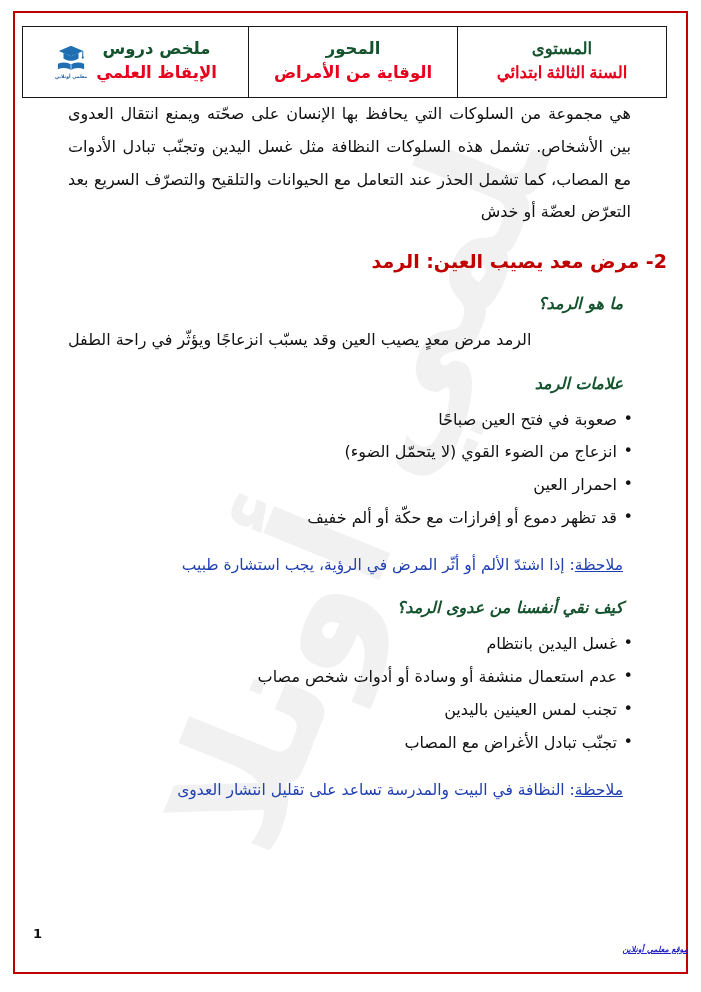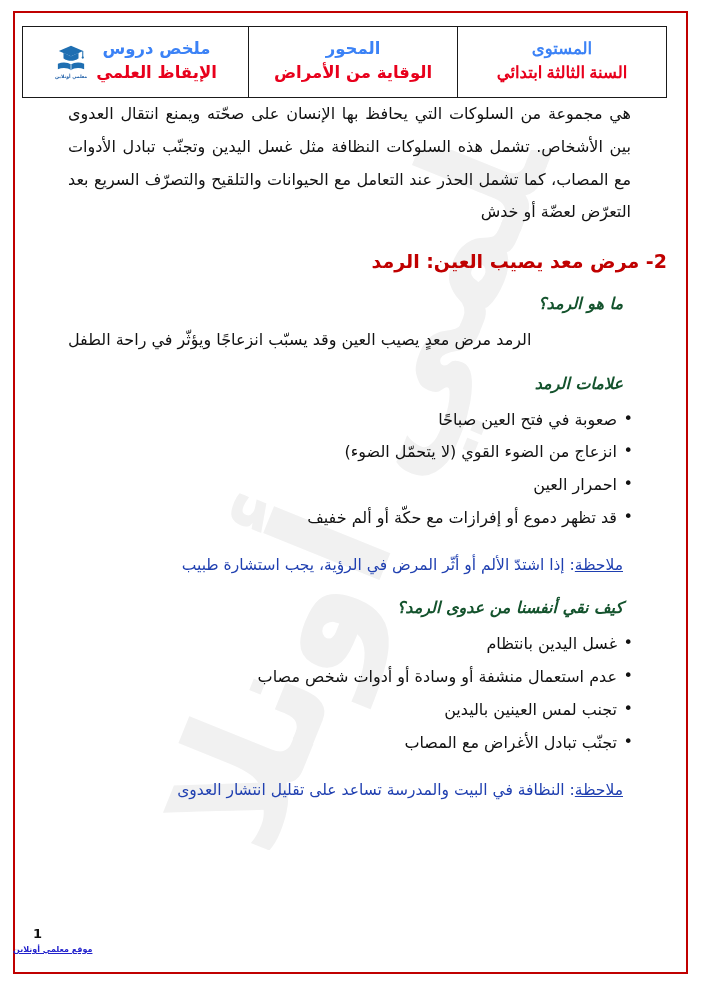--- a/index.html
+++ b/index.html
@@ -81,21 +81,21 @@
     padding: 6px 4px 8px 4px;
     height: 56px;
   }
   td.cell-logo { width: 217px; }
   td.cell-axis { width: 200px; }
   td.cell-level { width: 200px; font-family: Liberation Serif, serif; }
 
   .hdr-line1 {
     font-size: 16.5px;
     font-weight: bold;
-    color: #3b82f6;
+    color: #14532d;
     line-height: 1.45;
   }
   .hdr-line2 {
     font-size: 16.5px;
     font-weight: bold;
     color: #e8001c;
     line-height: 1.45;
   }
   .logo-row {
     display: flex;
@@ -218,21 +218,22 @@
     font-size: 13px;
     font-weight: bold;
     color: #111111;
     direction: ltr;
   }
   .footer-link {
     position: absolute;
     left: 0;
     right: 0;
     top: 18px;
-    text-align: left;
+    text-align: right;
+    font-style: italic;
   }
   .footer-link a,
   .footer-link span {
     display: block;
     color: #2222cc;
     font-size: 8px;
     font-weight: bold;
     text-decoration: underline;
     line-height: 1.5;
     letter-spacing: .1px;

